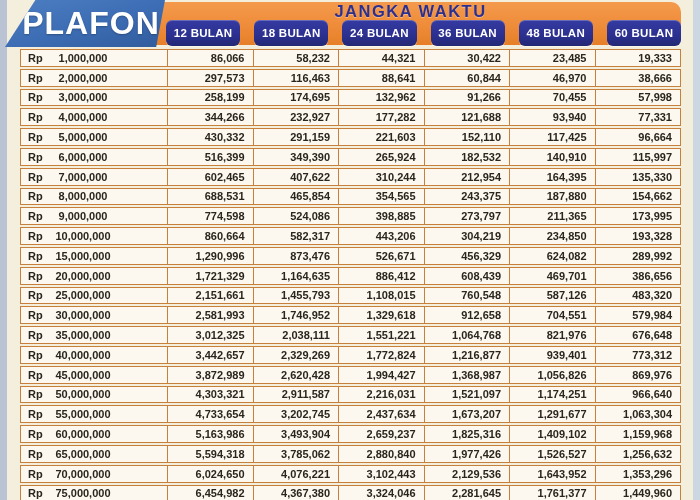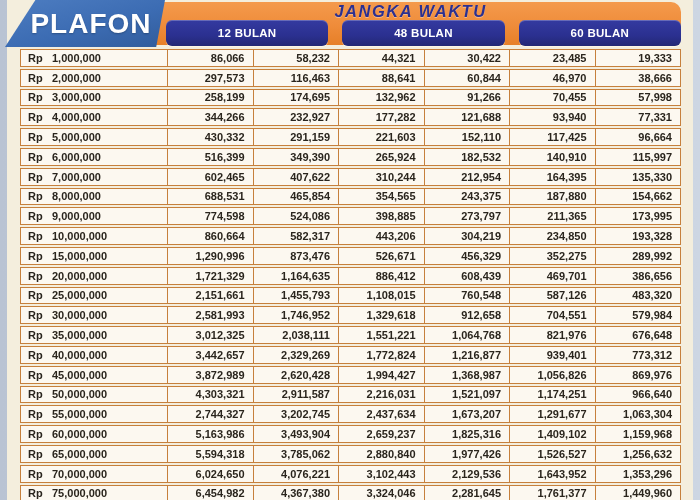--- a/index.html
+++ b/index.html
@@ -26,68 +26,71 @@
   }
   
   .banner{
     position:absolute; left:140px; top:2px; width:541px; height:43px;
     background:linear-gradient(#f49a4c, var(--orange) 55%, var(--orange-dark));
     border-radius:10px;
   }
   .banner-title{
     position:absolute; left:140px; top:2px; width:541px; height:18px;
     text-align:center; font-size:16.5px; font-weight:bold; color:var(--navy);
-    letter-spacing:1.5px; text-shadow:0 1px 0 rgba(255,255,255,0.35);font-style:italic;
+    letter-spacing:1.5px; text-shadow:0 1px 0 rgba(255,255,255,0.35);
   }
   .badges{
     position:absolute; left:166px; top:20px; width:515px; height:26px;
     display:flex; gap:14px;
   }
   .badge{
     flex:1; background:linear-gradient(#343aa0, var(--navy) 60%, #232874);
     border-radius:6px; color:#fff; font-size:11.5px; font-weight:bold;
     display:flex; align-items:center; justify-content:center;
     letter-spacing:0.3px; white-space:nowrap;
     box-shadow:0 1px 0 rgba(255,250,235,0.65), inset 0 1px 0 rgba(255,255,255,0.25);
   }
   .plafon-shape{
     position:absolute; left:5px; top:0; width:160px; height:47px;
     background:linear-gradient(165deg,#4d7dc1 0%, var(--blue) 55%, #315c9c 100%);
     clip-path:polygon(19% 0, 100% 0, 94.5% 100%, 0 100%);
     display:flex; align-items:center; justify-content:center;
   }
   .plafon-label{
-    color:#fff; font-size:28px; font-weight:bold; letter-spacing:1px;
+    color:#fff; font-size:32px; font-weight:bold; letter-spacing:1px;
     padding-left:12px; text-shadow:0 1px 2px rgba(0,0,0,0.25);
   }
   
   .table{ position:absolute; left:20px; top:49px; width:661px; }
   .row{
     display:flex; align-items:stretch; height:17.8px; margin-bottom:2px;
     background:var(--rowbg); border:1px solid var(--border);
     font-size:11px; font-weight:bold; color:var(--ink);
   }
   .cell-plafon{ width:146px; display:flex; align-items:center; }
   .rp{ padding-left:7px; width:31px; }
-  .amt{ width:62px; text-align:left; font-variant-numeric:tabular-nums; }
+  .amt{ width:62px; text-align:center; font-variant-numeric:tabular-nums; }
   .cell-value{
     flex:1; border-left:1px solid var(--border);
     display:flex; align-items:center; justify-content:flex-end;
     padding-right:8px; font-variant-numeric:tabular-nums;
   }
 </style>
 </head>
 <body>
 
 <div class="flyer"></div>
 
 <div class="banner"></div>
 <div class="banner-title">JANGKA WAKTU</div>
 <div class="badges">
     <div class="badge">12 BULAN</div>
+    <div class="badge">18 BULAN</div>
+    <div class="badge">24 BULAN</div>
+    <div class="badge">36 BULAN</div>
     <div class="badge">48 BULAN</div>
     <div class="badge">60 BULAN</div>
   </div>
 
 <div class="plafon-shape">
   <span class="plafon-label">PLAFON</span>
 </div>
 
 <div class="table">
     <div class="row">
@@ -212,21 +215,21 @@
     </div>
     <div class="row">
       <div class="cell-plafon">
         <span class="rp">Rp</span>
         <span class="amt">15,000,000</span>
       </div>
       <div class="cell-value">1,290,996</div>
       <div class="cell-value">873,476</div>
       <div class="cell-value">526,671</div>
       <div class="cell-value">456,329</div>
-      <div class="cell-value">352,275</div>
+      <div class="cell-value">624,082</div>
       <div class="cell-value">289,992</div>
     </div>
     <div class="row">
       <div class="cell-plafon">
         <span class="rp">Rp</span>
         <span class="amt">20,000,000</span>
       </div>
       <div class="cell-value">1,721,329</div>
       <div class="cell-value">1,164,635</div>
       <div class="cell-value">886,412</div>
@@ -304,21 +307,21 @@
       <div class="cell-value">2,216,031</div>
       <div class="cell-value">1,521,097</div>
       <div class="cell-value">1,174,251</div>
       <div class="cell-value">966,640</div>
     </div>
     <div class="row">
       <div class="cell-plafon">
         <span class="rp">Rp</span>
         <span class="amt">55,000,000</span>
       </div>
-      <div class="cell-value">2,744,327</div>
+      <div class="cell-value">4,733,654</div>
       <div class="cell-value">3,202,745</div>
       <div class="cell-value">2,437,634</div>
       <div class="cell-value">1,673,207</div>
       <div class="cell-value">1,291,677</div>
       <div class="cell-value">1,063,304</div>
     </div>
     <div class="row">
       <div class="cell-plafon">
         <span class="rp">Rp</span>
         <span class="amt">60,000,000</span>

